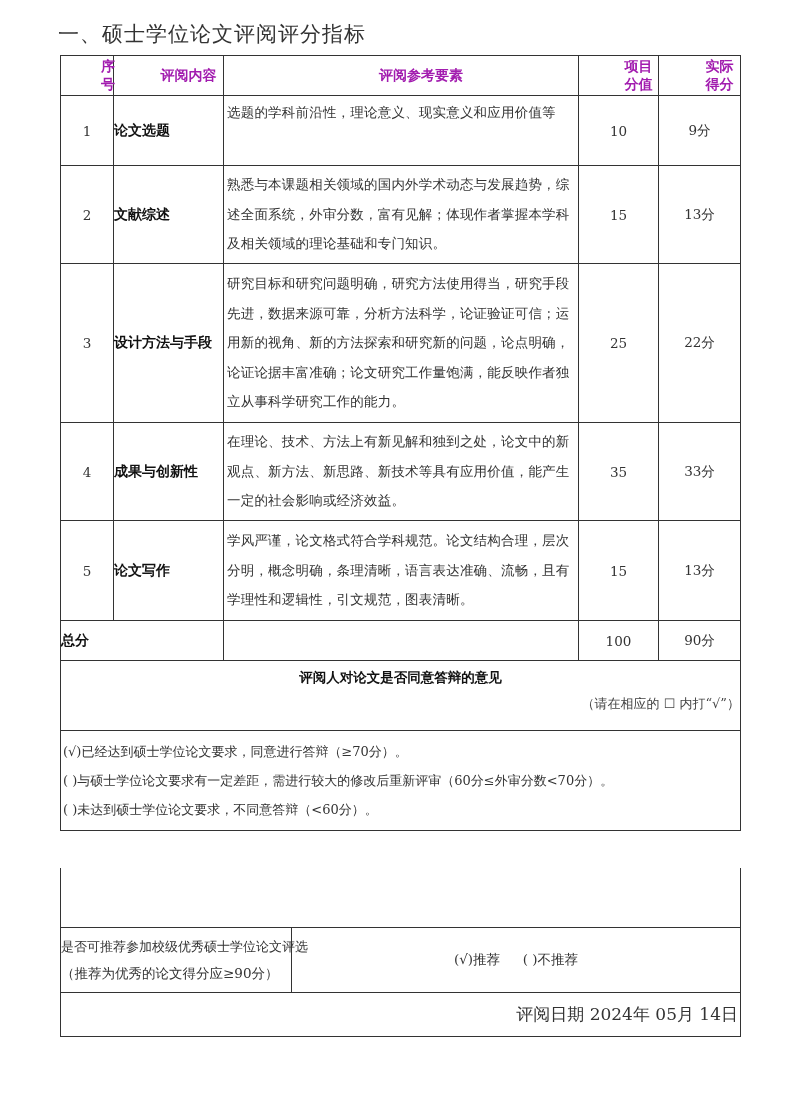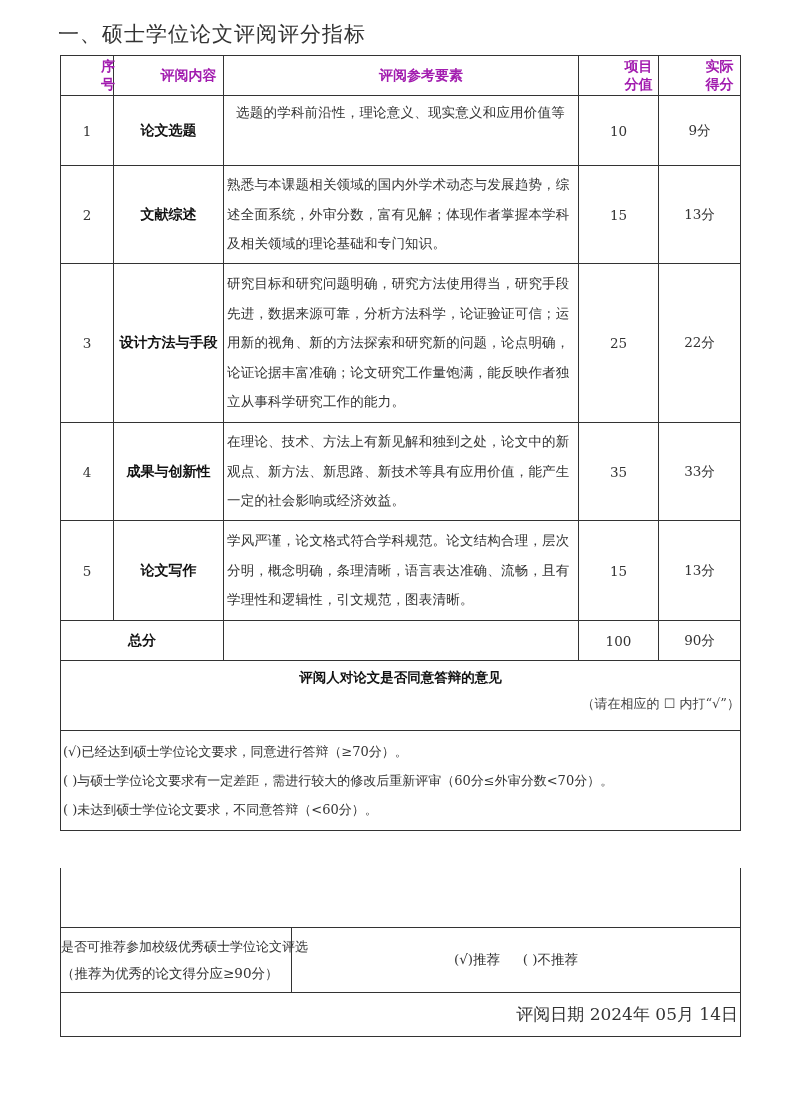--- a/index.html
+++ b/index.html
@@ -4,21 +4,21 @@
 <style>
   html, body { margin:0; padding:0; background:#ffffff; }
   body { width:800px; height:1118px; position:relative; overflow:hidden;
          font-family:"DejaVu Serif","Liberation Serif",serif; color:#222; }
   .title { position:absolute; left:58px; top:20px; font-size:21px; color:#333; letter-spacing:1px; }
   table { border-collapse:collapse; position:absolute; table-layout:fixed; }
   td { border:1.5px solid #333; padding:0; font-size:13.5px; color:#333; vertical-align:middle; }
   .t1 { left:60px; top:55px; width:680px; }
   .hd td { height:39px; text-align:center; font-family:"DejaVu Sans","Liberation Sans",sans-serif; font-weight:bold; font-size:14px; color:#a21caf;padding-left:40px; }
   .c { text-align:center; }
-  .b { font-family:"DejaVu Sans","Liberation Sans",sans-serif; font-weight:bold; font-size:14px; color:#111; text-align:center;margin-left:16px; }
+  .b { font-family:"DejaVu Sans","Liberation Sans",sans-serif; font-weight:bold; font-size:14px; color:#111; text-align:left;margin-left:16px; }
   .req { padding:2px 4px 2px 3px; line-height:29.5px; font-size:13.5px; letter-spacing:0.2px; }
   .op-title { text-align:center; font-family:Liberation Mono, monospace; font-weight:bold; font-size:13.5px; color:#111; padding-top:8px; }
   .op-sub { text-align:right; font-size:13px; color:#444; margin-top:8px; }
   .opts { padding:6px 2px; }
   .opt { line-height:29px; font-size:13px; }
   .t2 { left:60px; top:868px; width:680px; }
   .t2 .blank td { height:59px; border-top:none; }
   .rec-l { text-align:left; font-size:13.5px; line-height:26px; height:64px; }
   .rec-r { text-align:center; font-size:13.5px; }
   .date { height:43px; text-align:right; padding-right:2px; font-size:17px; }
@@ -40,21 +40,21 @@
       <tr class="hd">
     <td>序号</td>
     <td>评阅内容</td>
     <td>评阅参考要素</td>
     <td>项目分值</td>
     <td>实际得分</td>
   </tr>
   <tr style="height:70px">
     <td class="c">1</td>
     <td class="b">论文选题</td>
-    <td class="req" style="vertical-align:top;text-align:center;">选题的学科前沿性，理论意义、现实意义和应用价值等</td>
+    <td class="req" style="vertical-align:top;">选题的学科前沿性，理论意义、现实意义和应用价值等</td>
     <td class="c">10</td>
     <td class="c">9分</td>
   </tr>
   <tr style="height:98px">
     <td class="c">2</td>
     <td class="b">文献综述</td>
     <td class="req">熟悉与本课题相关领域的国内外学术动态与发展趋势，综述全面系统，外审分数，富有见解；体现作者掌握本学科及相关领域的理论基础和专门知识。</td>
     <td class="c">15</td>
     <td class="c">13分</td>
   </tr>

